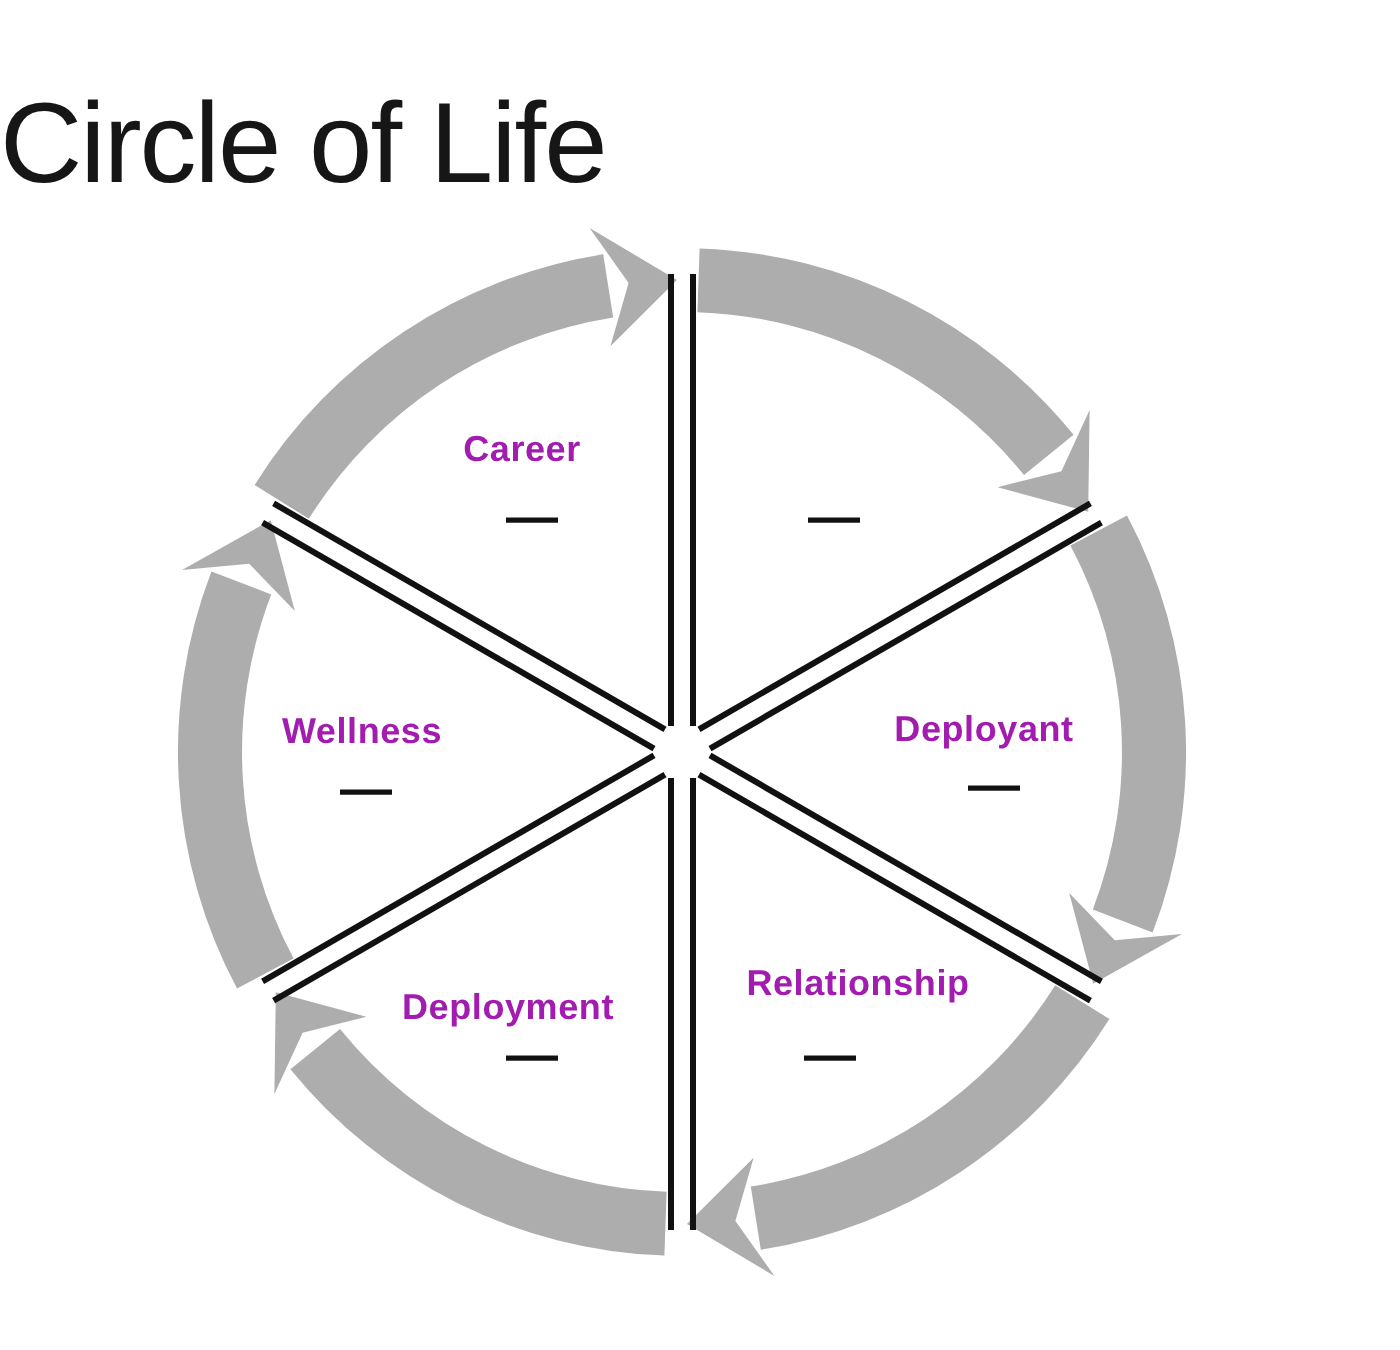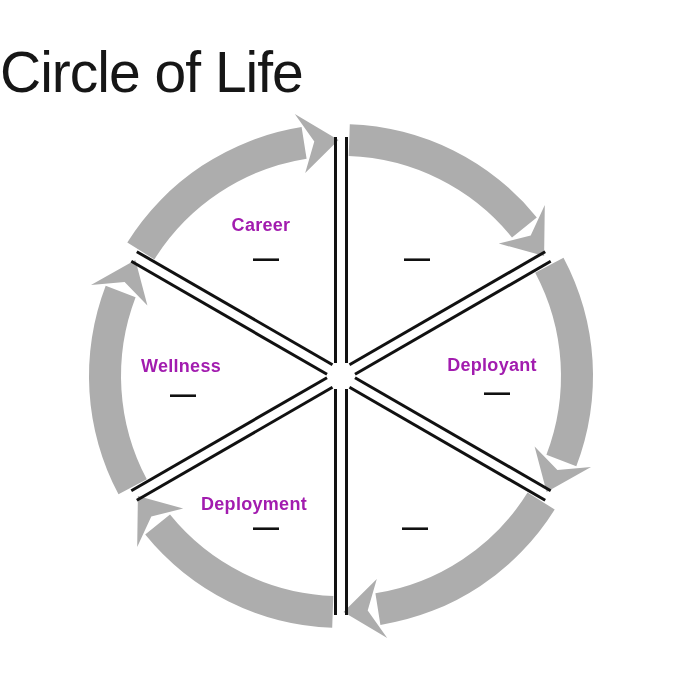--- a/index.html
+++ b/index.html
@@ -84,20 +84,21 @@
   </svg>
 
   <div class="slabel" style="left:261px;top:225px">Career</div>
   <div class="sdash" style="left:266px;top:258px">—</div>
 
   <div class="sdash" style="left:417px;top:258px">—</div>
 
   <div class="slabel" style="left:492px;top:365px">Deployant</div>
   <div class="sdash" style="left:497px;top:392px">—</div>
 
+  <div class="slabel" style="left:429px;top:492px">Relationship</div>
   <div class="sdash" style="left:415px;top:527px">—</div>
 
   <div class="slabel" style="left:254px;top:504px">Deployment</div>
   <div class="sdash" style="left:266px;top:527px">—</div>
 
   <div class="slabel" style="left:181px;top:366px">Wellness</div>
   <div class="sdash" style="left:183px;top:394px">—</div>
 
 </div>
 

